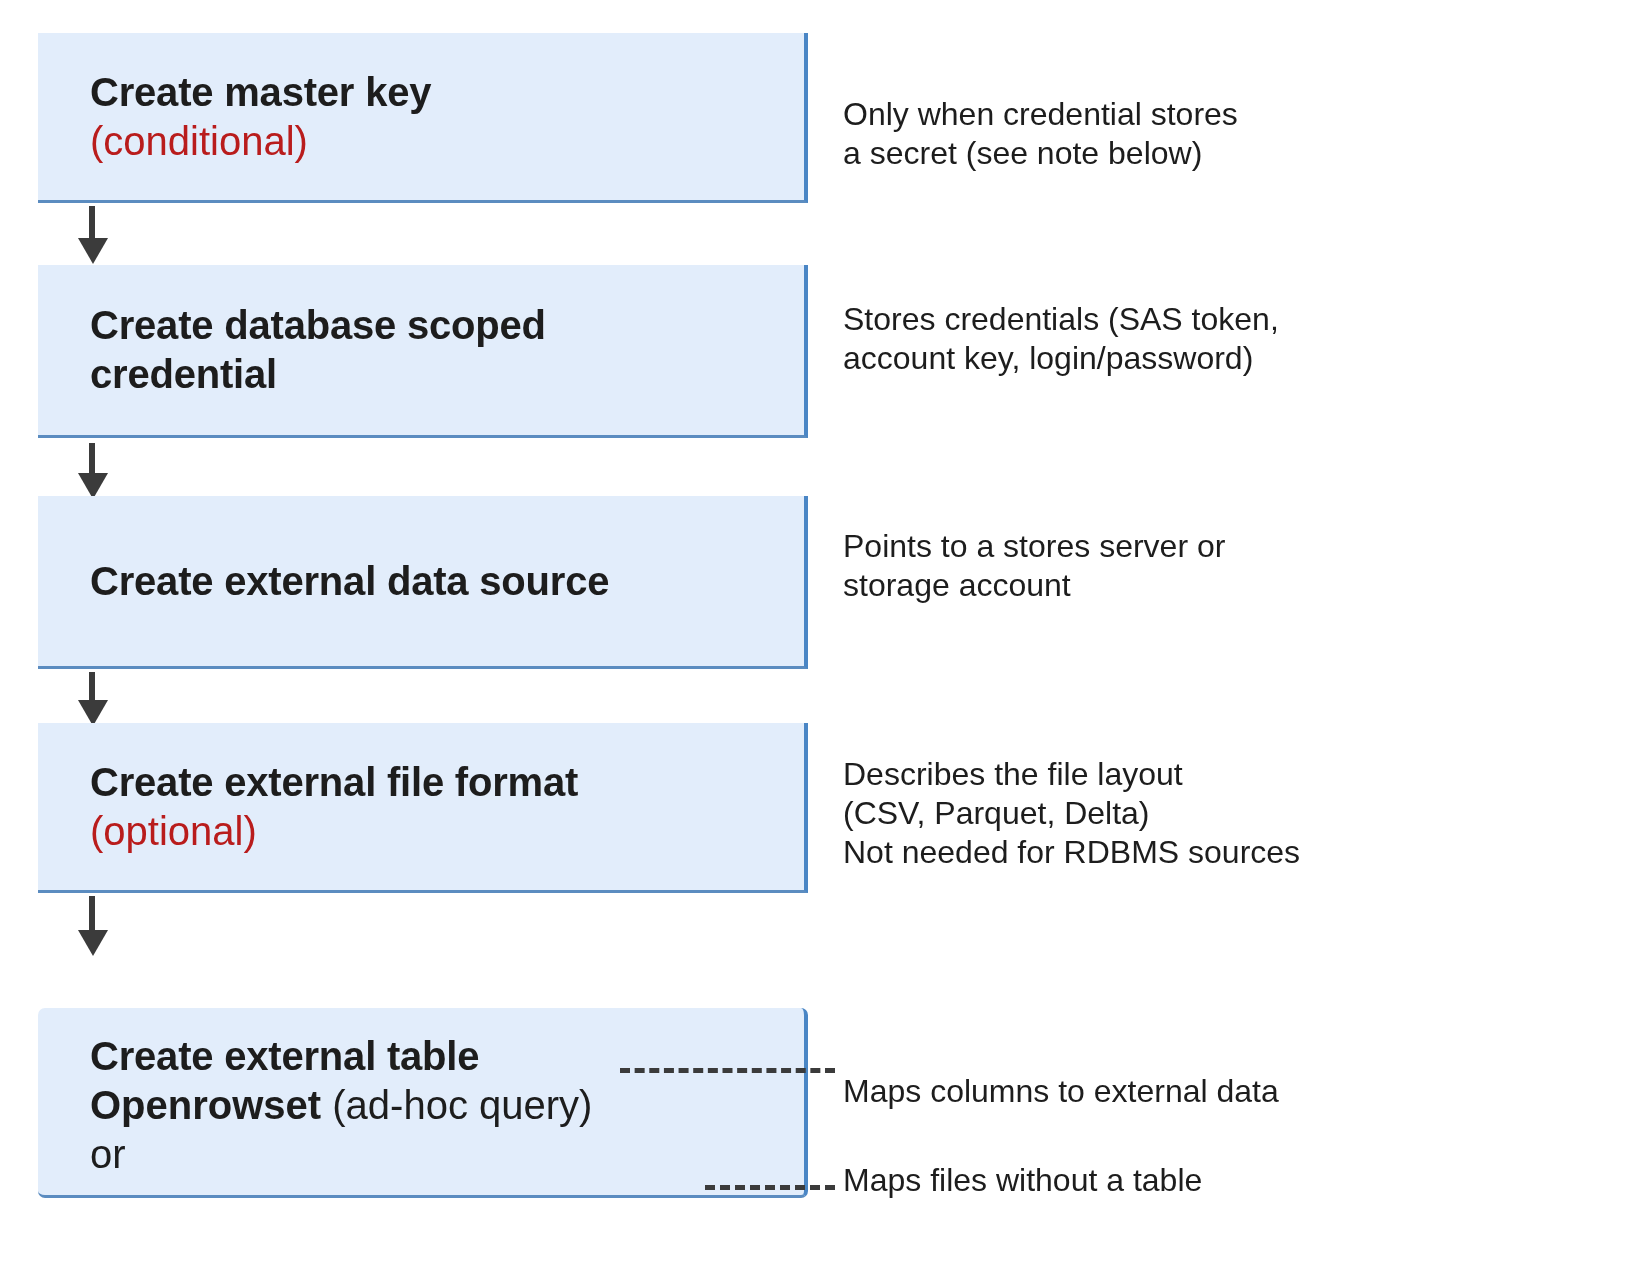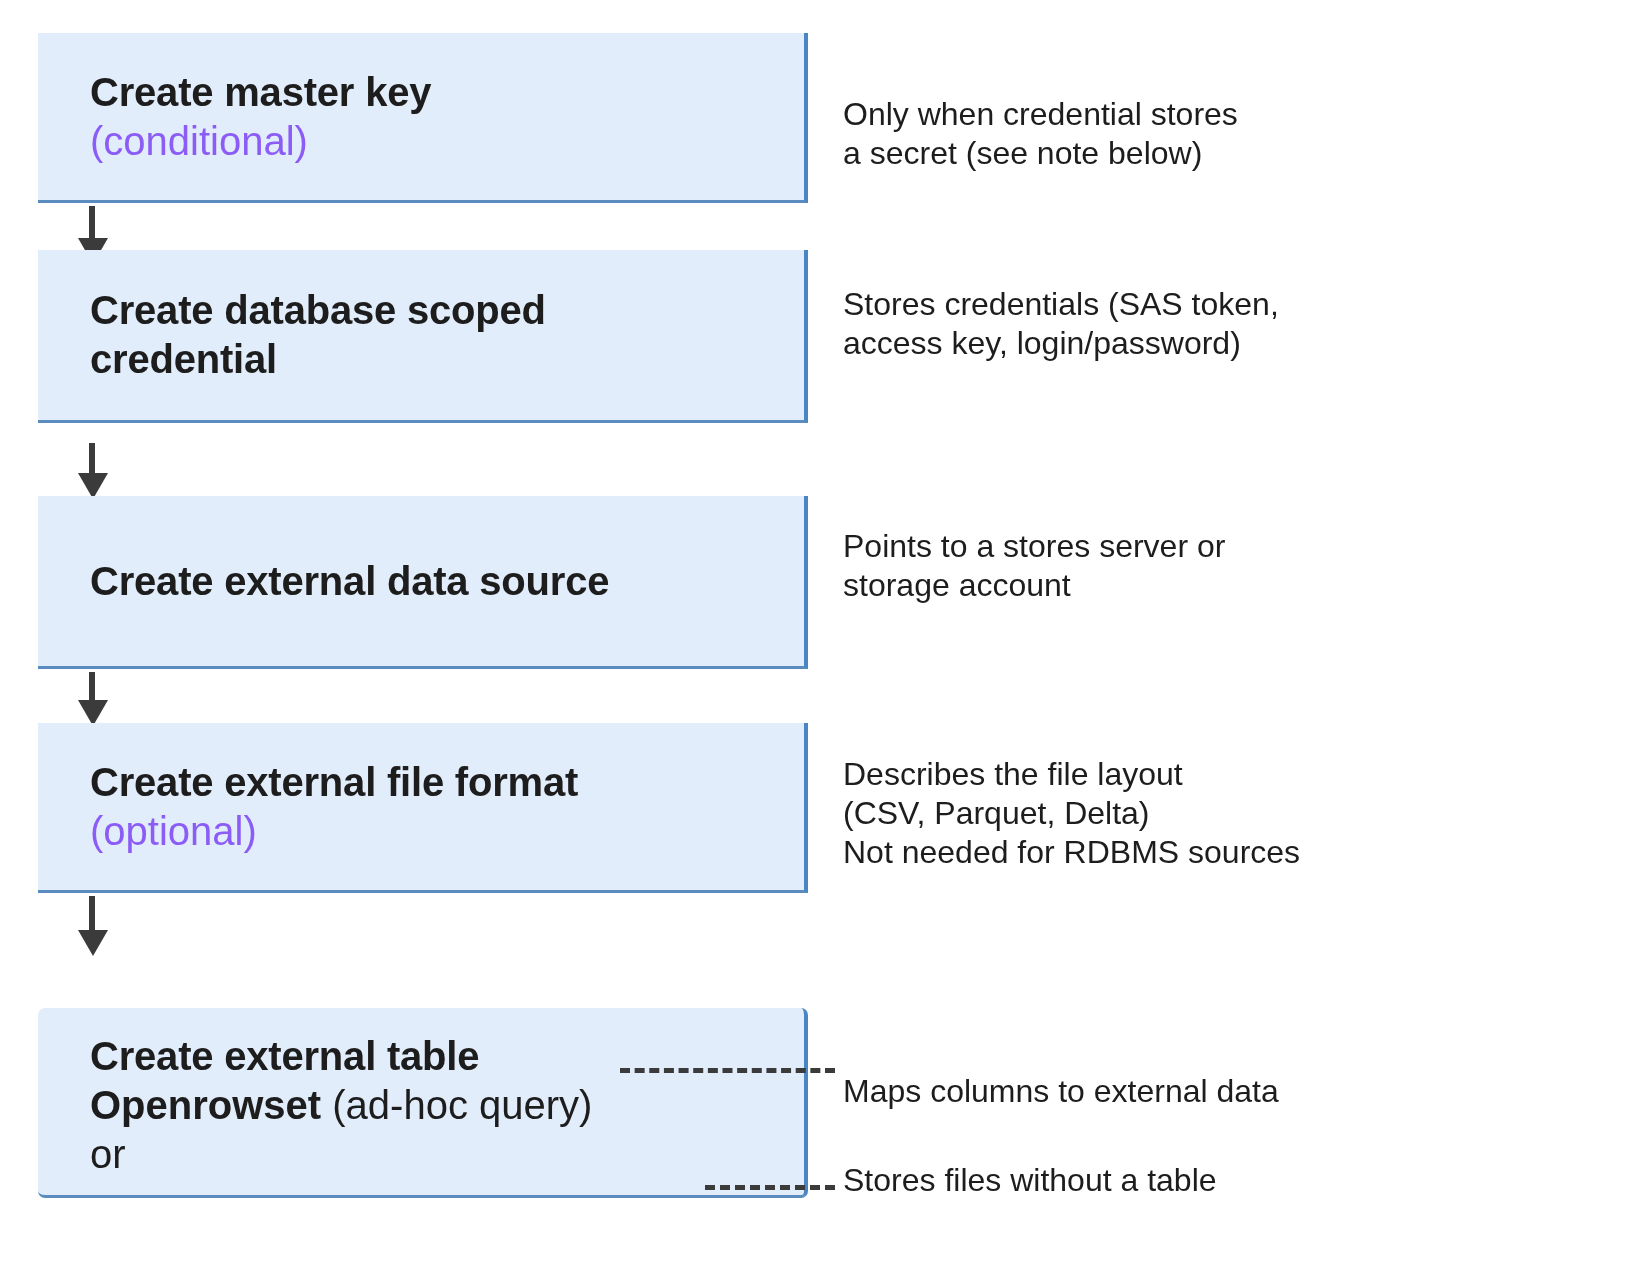--- a/index.html
+++ b/index.html
@@ -52,21 +52,21 @@
     line-height: 1.22;
     letter-spacing: -0.2px;
     color: #1d1d1d;
     white-space: pre-line;
   }
 
   .step-sub {
     font-weight: normal;
     font-size: 40px;
     line-height: 1.22;
-    color: #8b5cf6;
+    color: #b91c1c;
   }
 
   
   .desc {
     position: absolute;
     left: 843px;
     width: 780px;
     font-size: 32px;
     line-height: 1.22;
     color: #1d1d1d;
@@ -125,29 +125,29 @@
     </div>
     <div class="desc" style="top:62px;">Only when credential stores
 a secret (see note below)</div>
   </div>
 
   <div class="arrow" style="top:206px;height:58px;">
     <div class="shaft" style="height:34px;"></div>
     <div class="head" style="top:32px;"></div>
   </div>
 
-  <div class="step-row" style="top:250px;height:173px;">
+  <div class="step-row" style="top:265px;height:173px;">
     <div class="step-box" style="top:0;height:173px;">
       <div class="step-box-inner">
         <div class="step-title">Create database scoped
 credential</div>
       </div>
     </div>
     <div class="desc" style="top:35px;">Stores credentials (SAS token,
-access key, login/password)</div>
+account key, login/password)</div>
   </div>
 
   <div class="arrow" style="top:443px;height:56px;">
     <div class="shaft" style="height:32px;"></div>
     <div class="head" style="top:30px;"></div>
   </div>
 
   <div class="step-row" style="top:496px;height:173px;">
     <div class="step-box" style="top:0;height:173px;">
       <div class="step-box-inner">
@@ -182,19 +182,19 @@
 
   <div class="step-row" style="top:1008px;height:190px;">
     <div class="step-box" style="top:0;height:190px;border-radius:7px;">
       <div class="step-box-inner" style="padding-top:8px;">
         <div class="step-title">Create external table</div>
         <div class="ob-line"><b>Openrowset</b><span> (ad-hoc query)</span></div>
         <div class="ob-line">or</div>
       </div>
     </div>
     <div class="desc" style="top:36px;margin-top:28px;">Maps columns to external data</div>
-    <div class="desc" style="top:153px;">Stores files without a table</div>
+    <div class="desc" style="top:153px;">Maps files without a table</div>
   </div>
 
   <div class="dashed" style="left:620px;top:1068px;width:215px;"></div>
   <div class="dashed" style="left:705px;top:1185px;width:130px;"></div>
 
 </div>
 
 </body></html>

